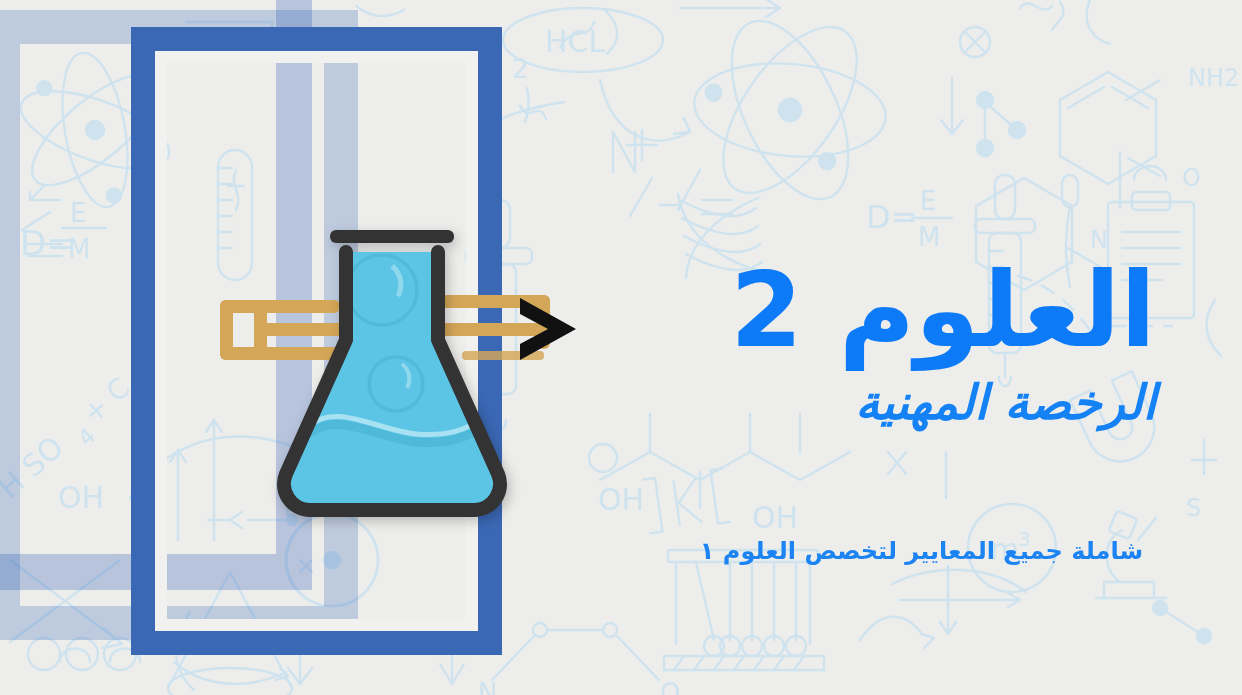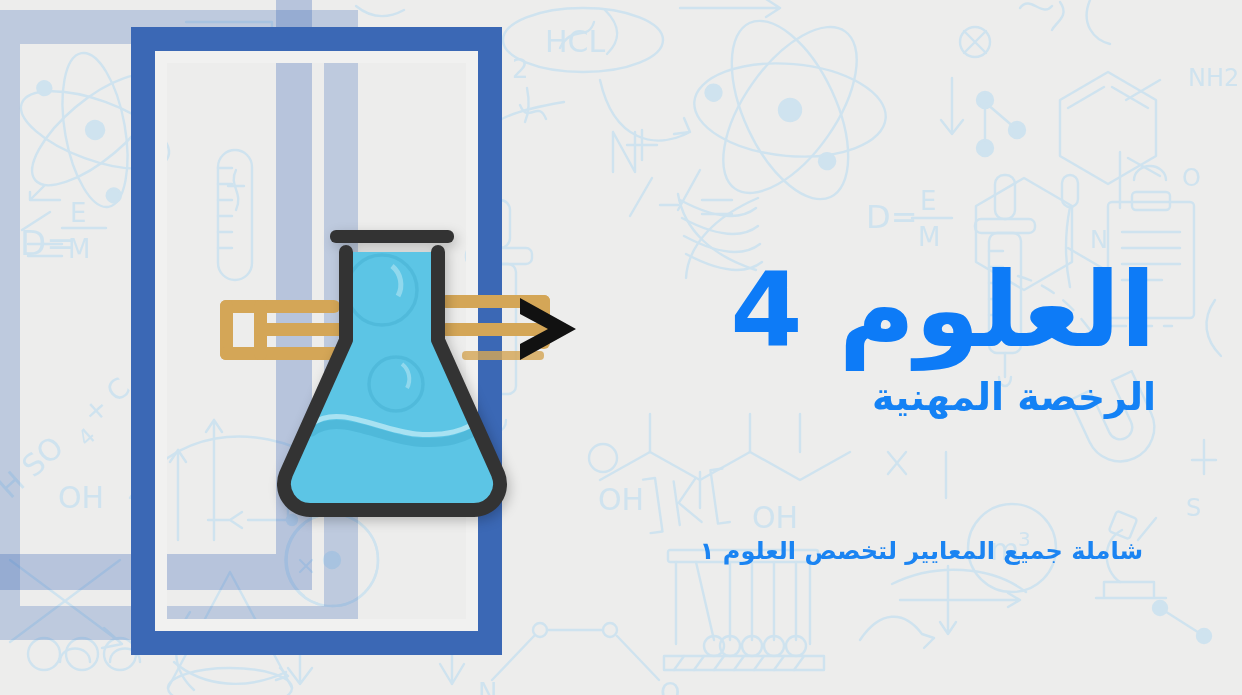--- a/index.html
+++ b/index.html
@@ -108,25 +108,26 @@
     margin: 0;
     font-size: 104px;
     line-height: 1.0;
     font-weight: 700;
     color: #0d7bf7;
     letter-spacing: -1px;
     white-space: nowrap;
   }
   #subtitle {
     margin: 16px 0 12px 0;
-    font-size: 38px;
+    font-size: 48px;
     line-height: 1.0;
     font-weight: 700;
     color: #1482f5;
     white-space: nowrap;
+    font-style: italic;
   }
   #tagline {
     position: absolute;
     right: 86px;
     top: 524px;
     z-index: 8;
     direction: rtl;
     text-align: right;
     margin: 13px;
     font-size: 24px;
@@ -428,19 +429,19 @@
 
     <path d="M44,210 c26,-20 66,6 104,10 c34,3 50,-6 58,-10" fill="none" stroke="#4fb9da" stroke-width="9" stroke-linecap="round"></path>
     <path d="M44,202 c26,-20 66,6 104,10 c34,3 50,-6 58,-10" fill="none" stroke="#a8e2f2" stroke-width="5" stroke-linecap="round"></path>
 
     <path d="M78,30 L78,118 L18,252 a26,26 0 0 0 24,36 L206,288 a26,26 0 0 0 24,-36 L170,118 L170,30" fill="none" stroke="#333333" stroke-width="14" stroke-linejoin="round" stroke-linecap="round"></path>
 
     <rect x="62" y="8" width="124" height="13" rx="6" fill="#333333"></rect>
   </svg>
 
   <div id="text-block">
-    <h1 id="main-title">العلوم 4</h1>
+    <h1 id="main-title">العلوم 2</h1>
     <h2 id="subtitle">الرخصة المهنية</h2>
   </div>
 
   <p id="tagline">شاملة جميع المعايير لتخصص العلوم ١</p>
 
 </div>
 
 </body></html>

